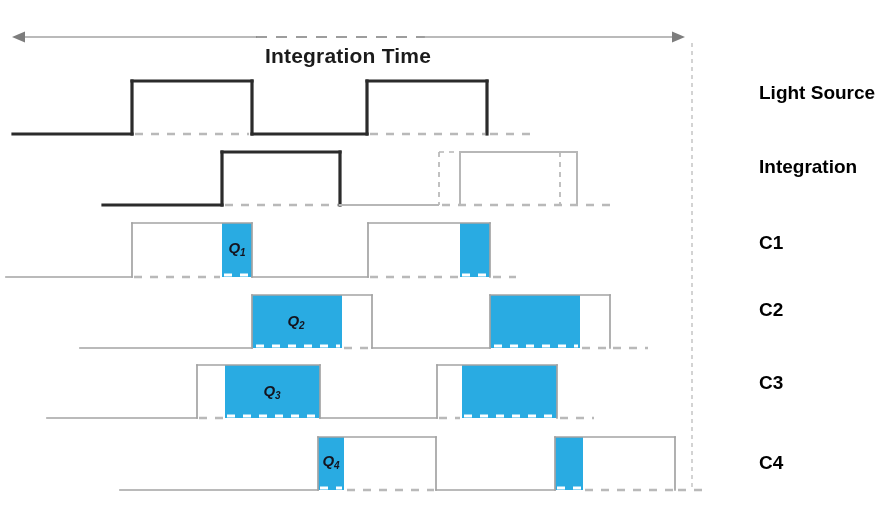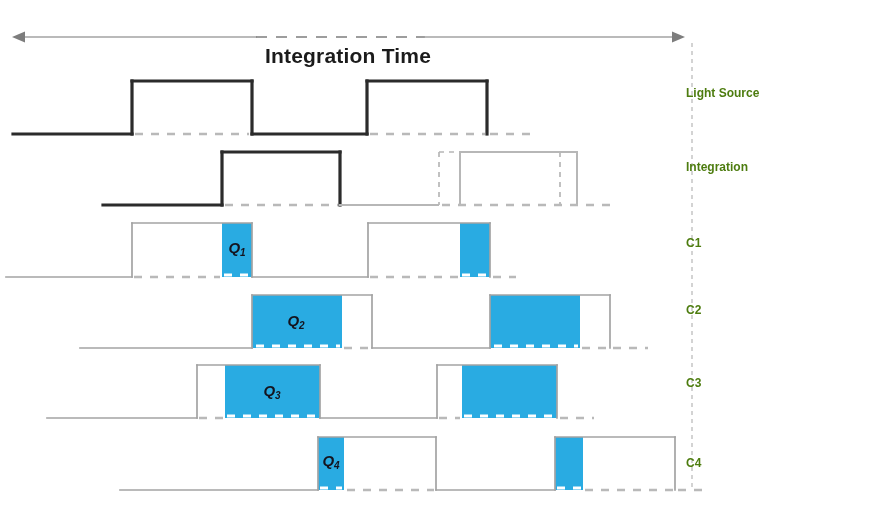--- a/index.html
+++ b/index.html
@@ -1,22 +1,22 @@
 <!DOCTYPE html>
 <html><head>
 <meta charset="utf-8">
 <style>
   html,body{margin:0;padding:0;background:#ffffff;}
   .stage{position:relative;width:877px;height:518px;background:#ffffff;overflow:hidden;
          font-family:"Liberation Sans", sans-serif;}
   .stage svg{position:absolute;left:0;top:0;}
   .title{position:absolute;left:148px;top:5px;width:400px;text-align:center;
          font-size:21px;font-weight:bold;color:#1b1b1b;letter-spacing:.2px;margin-top:39px;}
-  .siglabel{position:absolute;left:686px;height:22px;line-height:22px;
-            font-size:12px;font-weight:bold;color:#4d7c0f;white-space:nowrap;}
+  .siglabel{position:absolute;left:759px;height:22px;line-height:22px;
+            font-size:19px;font-weight:bold;color:#000000;white-space:nowrap;}
 </style>
 </head>
 <body>
 
 <div class="stage">
   <svg width="877" height="518" viewBox="0 0 877 518">
       <line x1="21" y1="37" x2="256" y2="37" stroke="#a3a3a3" stroke-width="1.7" stroke-linecap="square"></line>
       <line x1="256" y1="37" x2="425" y2="37" stroke="#7d7d7d" stroke-width="1.7" stroke-dasharray="11 9"></line>
       <line x1="425" y1="37" x2="676" y2="37" stroke="#a3a3a3" stroke-width="1.7" stroke-linecap="square"></line>
       <polygon points="12,37 25,31.5 25,42.5" fill="#7d7d7d"></polygon>

